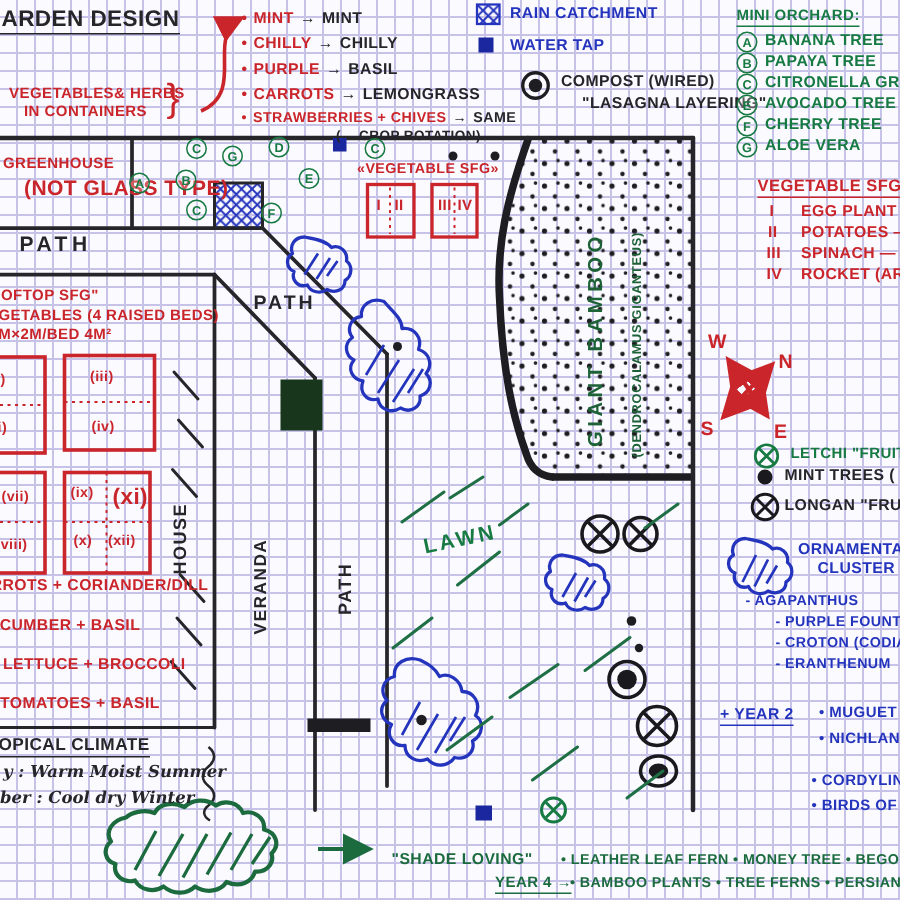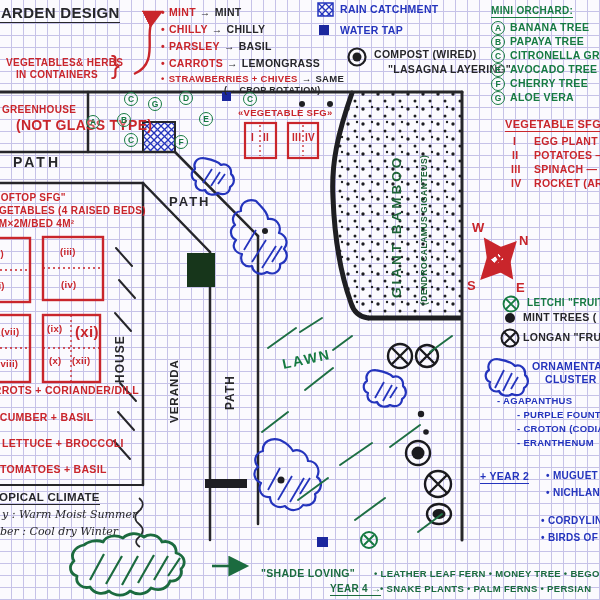--- a/index.html
+++ b/index.html
@@ -12,21 +12,21 @@
     font-family:"Liberation Sans",sans-serif;
   }
   #overlay{position:absolute;left:0;top:0;width:600px;height:600px}
   .t{position:absolute;font-weight:bold;white-space:nowrap;line-height:1.05;letter-spacing:.3px}
   .red{color:#c9252b}.blue{color:#2434bd}.grn{color:#167a42}.dg{color:#1b6b3f}.bk{color:#26262a}.bam{color:#1d6237}
   .u{border-bottom:1.5px solid currentColor;padding-bottom:1px}
   .vert{transform:rotate(-90deg);transform-origin:left top}
   .circ{position:absolute;width:14px;height:14px;border:1.7px solid #167a42;border-radius:50%;
         color:#167a42;font-size:8.5px;font-weight:bold;display:flex;align-items:center;justify-content:center;
         background:rgba(255,255,255,.25);box-sizing:border-box}
-  .it{font-family:"DejaVu Serif",serif;font-style:italic;font-weight:400;letter-spacing:0}
+  .it{font-family:"DejaVu Serif",serif;font-style:italic;font-weight:700;letter-spacing:0}
   .row{display:inline-flex;gap:4px;align-items:baseline}
 </style>
 </head>
 <body>
 
 <div id="canvas">
 
   <svg id="overlay" viewBox="0 0 600 600">
     <defs>
       <pattern id="stip" width="15" height="15" patternUnits="userSpaceOnUse">
@@ -198,21 +198,21 @@
         <span class="bk">MINT</span>
       </span></div>
   <div class="t" style="left:161px;top:24px;font-size:10.5px"><span class="row">
         <span class="red">•</span>
         <span class="red">CHILLY</span>
         <span class="bk">→</span>
         <span class="bk">CHILLY</span>
       </span></div>
   <div class="t" style="left:161px;top:41px;font-size:10.5px"><span class="row">
         <span class="red">•</span>
-        <span class="red">PARSLEY</span>
+        <span class="red">PURPLE</span>
         <span class="bk">→</span>
         <span class="bk">BASIL</span>
       </span></div>
   <div class="t" style="left:161px;top:58px;font-size:10.5px"><span class="row">
         <span class="red">•</span>
         <span class="red">CARROTS</span>
         <span class="bk">→</span>
         <span class="bk">LEMONGRASS</span>
       </span></div>
   <div class="t" style="left:161px;top:74px;font-size:9.5px"><span class="row">
@@ -270,21 +270,21 @@
 
   <div class="t blue" style="left:480px;top:471px;font-size:10.5px"><span class="u">+ YEAR 2</span></div>
   <div class="t blue" style="left:546px;top:471px;font-size:10px">• MUGUET (</div>
   <div class="t blue" style="left:546px;top:488px;font-size:10px">• NICHLAN (</div>
   <div class="t blue" style="left:541px;top:516px;font-size:10px">• CORDYLINE</div>
   <div class="t blue" style="left:541px;top:533px;font-size:10px">• BIRDS OF</div>
 
   <div class="t dg" style="left:261px;top:568px;font-size:10.5px">"SHADE LOVING"</div>
   <div class="t dg" style="left:374px;top:569px;font-size:9.5px">• LEATHER LEAF FERN • MONEY TREE • BEGONIA</div>
   <div class="t dg" style="left:330px;top:584px;font-size:10px"><span class="u">YEAR 4 →</span></div>
-  <div class="t dg" style="left:380px;top:584px;font-size:9.5px">• SNAKE PLANTS • PALM FERNS • PERSIAN</div>
+  <div class="t dg" style="left:380px;top:584px;font-size:9.5px">• BAMBOO PLANTS • TREE FERNS • PERSIAN</div>
 
   <div class="t bk" style="left:-17px;top:491px;font-size:11.5px"><span class="u">TROPICAL CLIMATE</span></div>
   <div class="t bk it" style="left:2px;top:509px;font-size:11px">y :  Warm Moist Summer</div>
   <div class="t bk it" style="left:0;top:526px;font-size:11px">ber :  Cool dry Winter</div>
 
   <div class="t red" style="left:2px;top:105px;font-size:10px">GREENHOUSE</div>
   <div class="t red" style="left:16px;top:118px;font-size:14px">(NOT GLASS TYPE)</div>
   <div class="t bk" style="left:13px;top:155px;font-size:14px;letter-spacing:3px">PATH</div>
   <div class="t bk" style="left:169px;top:195px;font-size:13px;letter-spacing:2px">PATH</div>
   <div class="t bk vert" style="left:224px;top:410px;font-size:12px;letter-spacing:1px">PATH</div>

